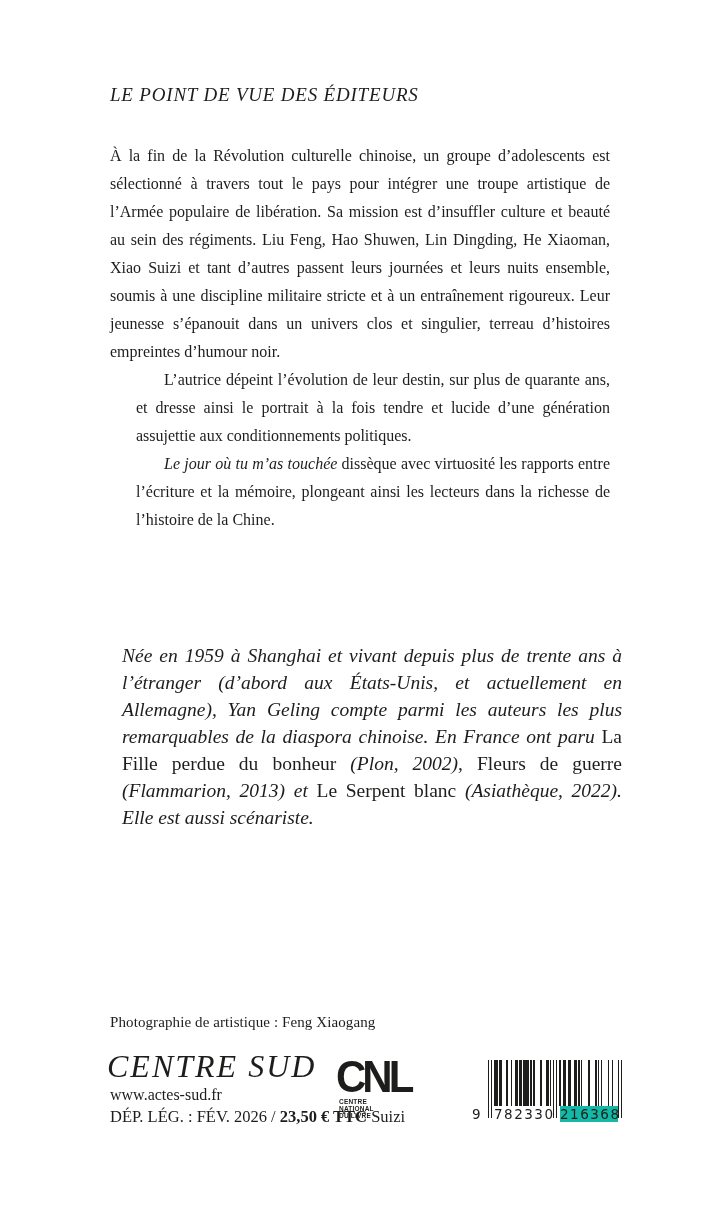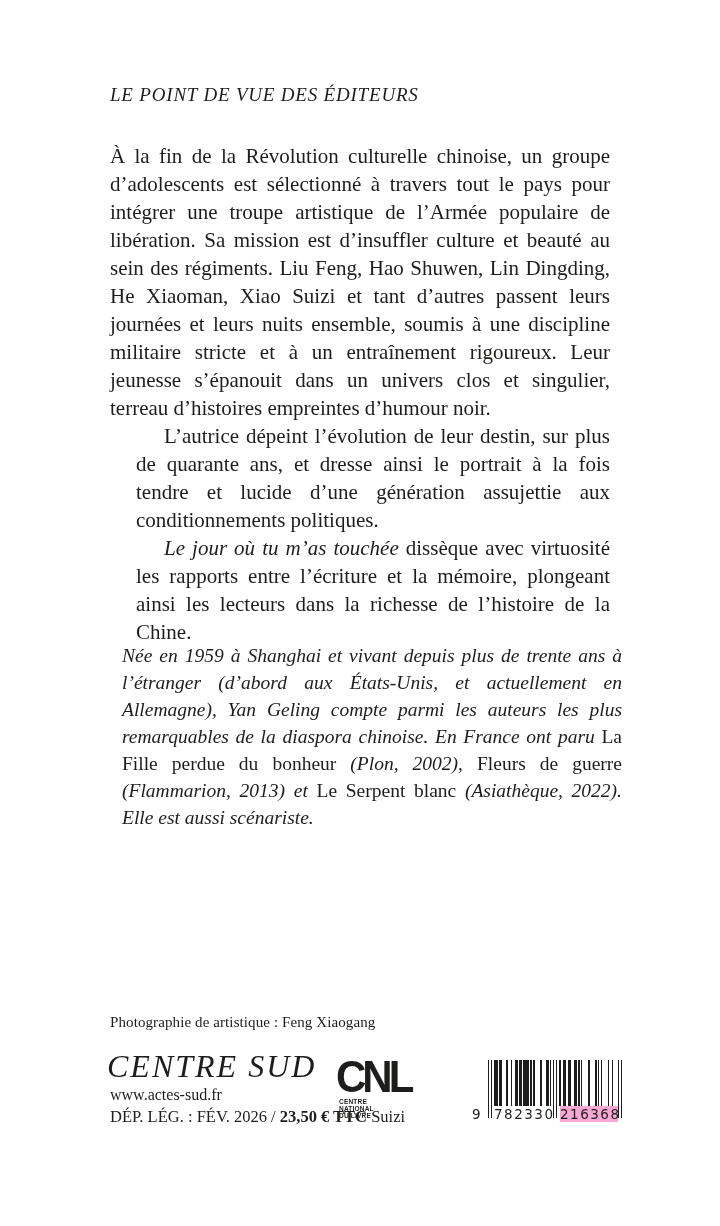--- a/index.html
+++ b/index.html
@@ -7,21 +7,21 @@
     position:relative;width:720px;height:1226px;margin:0 auto;
     background:#ffffff;color:#1d1d1b;
     font-family:"Liberation Serif",serif;overflow:hidden;
   }
   .header-label{
     position:absolute;left:110px;top:84px;
     font-style:italic;font-size:19px;letter-spacing:0.8px;white-space:nowrap;
   }
   .synopsis{
     position:absolute;left:110px;top:142px;width:500px;
-    font-size:21px;line-height:28px;text-align:justify;
+    font-size:16px;line-height:28px;text-align:justify;
   }
   .synopsis p{margin:0;}
   .synopsis p.indent{text-indent:28px;margin-left:26px;}
   .italic{font-style:italic;}
   .bio{
     position:absolute;left:122px;top:642px;width:500px;
     font-size:19.5px;line-height:27px;text-align:justify;font-style:italic;
   }
   .bio .roman{font-style:normal;}
   .photo-credit{
@@ -45,21 +45,21 @@
     font-size:6.5px;line-height:7px;margin-left:3px;margin-top:4px;letter-spacing:0.2px;
   }
   .barcode{position:absolute;left:468px;top:1060px;width:165px;height:78px;}
   .barcode svg{position:absolute;left:20px;top:0;}
   .bc-digit{
     position:absolute;font-family:"DejaVu Sans",sans-serif;
     font-size:13.5px;color:#1d1d1b;top:46px;
   }
   .bc-first{left:4px;}
   .bc-left{left:26px;width:58px;text-align:center;letter-spacing:1.5px;background:#fff;}
-  .bc-right{left:92px;width:58px;text-align:center;letter-spacing:1.5px;background:#f9a8d4;}
+  .bc-right{left:92px;width:58px;text-align:center;letter-spacing:1.5px;background:#14b8a6;}
 </style>
 </head>
 <body>
 
 <div class="page">
 
   <div class="header-label">LE POINT DE VUE DES ÉDITEURS</div>
 
   <div class="synopsis">
     <p>À la fin de la Révolution culturelle chinoise, un groupe d’adolescents est sélectionné à travers tout le pays pour intégrer une troupe artistique de l’Armée populaire de libération. Sa mission est d’insuffler culture et beauté au sein des régiments. Liu Feng, Hao Shuwen, Lin Dingding, He Xiaoman, Xiao Suizi et tant d’autres passent leurs journées et leurs nuits ensemble, soumis à une discipline militaire stricte et à un entraînement rigoureux. Leur jeunesse s’épanouit dans un univers clos et singulier, terreau d’histoires empreintes d’humour noir.</p>

